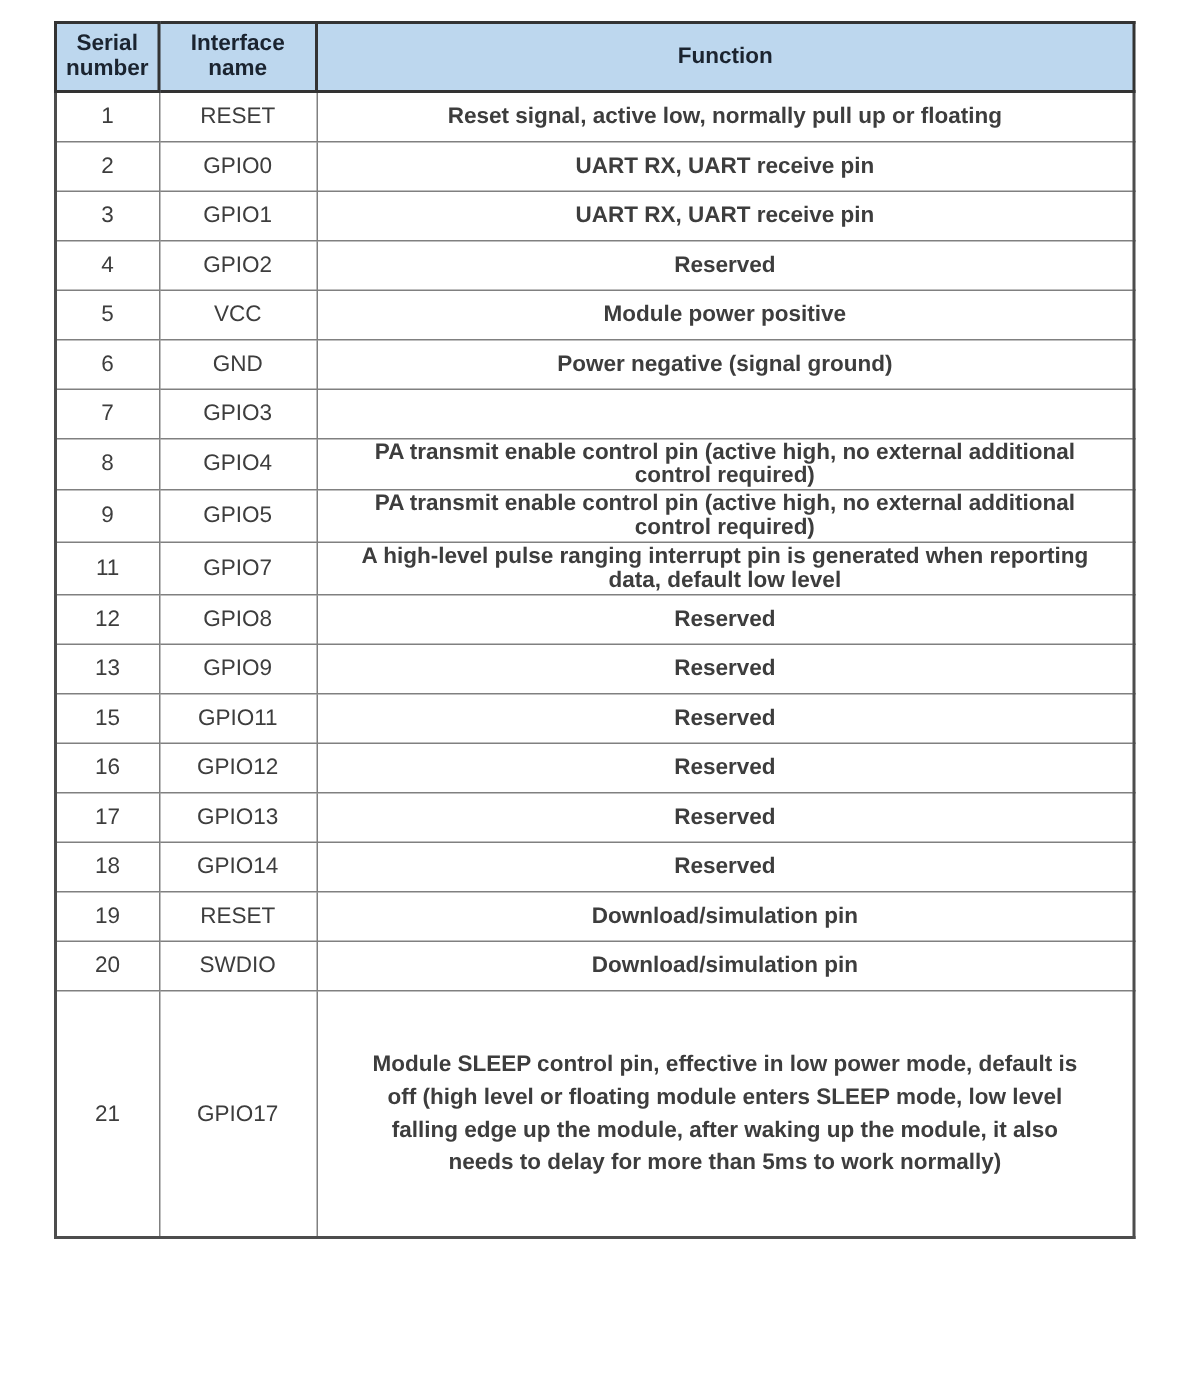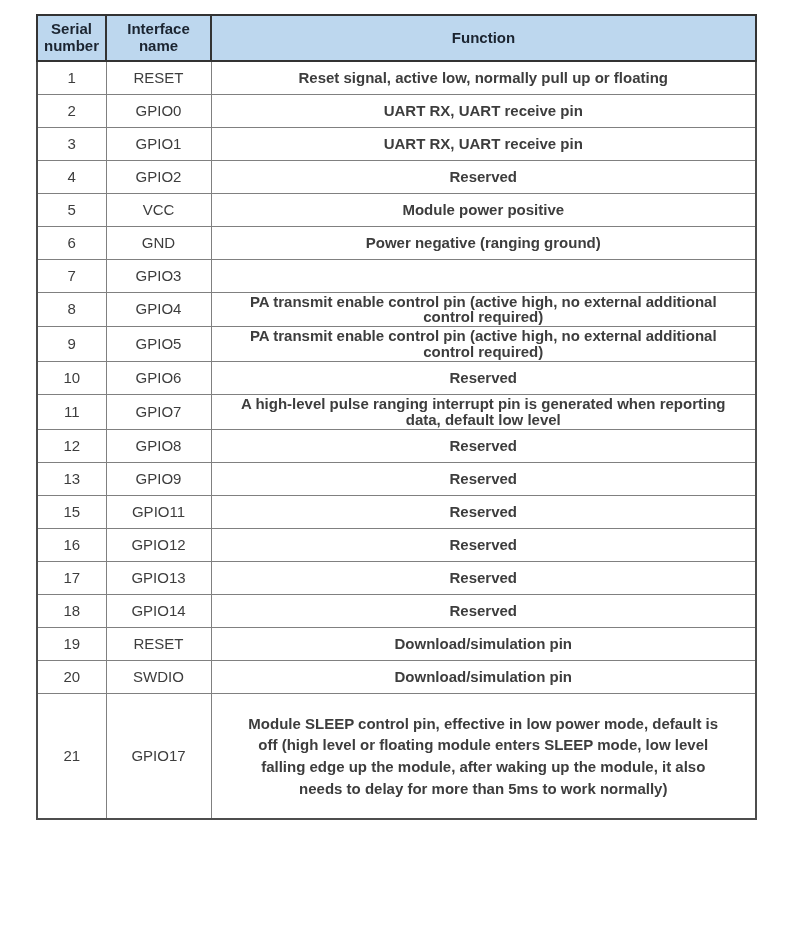--- a/index.html
+++ b/index.html
@@ -47,21 +47,21 @@
     color: var(--body-text);
     font-size: 15px;
     line-height: 1.06;
     height: 33px;
     text-align: center;
     vertical-align: middle;
     padding: 1px 6px;
     overflow: hidden;
   }
   td.function-cell { padding: 1px 22px; font-weight: bold; }
-  tr.tall-row td { height: 126px; }
+  tr.tall-row td { height: 165px; }
   tr.tall-row td.function-cell {
     line-height: 1.45;
     padding: 1px 30px;
   }
 </style>
 </head>
 <body>
 
 <div class="table-wrap">
   <table class="pin-table">
@@ -99,41 +99,36 @@
           <td class="function-cell">Reserved</td>
         </tr>
         <tr>
           <td class="serial-cell">5</td>
           <td class="interface-cell">VCC</td>
           <td class="function-cell">Module power positive</td>
         </tr>
         <tr>
           <td class="serial-cell">6</td>
           <td class="interface-cell">GND</td>
-          <td class="function-cell">Power negative (ranging ground)</td>
+          <td class="function-cell">Power negative (signal ground)</td>
         </tr>
         <tr>
           <td class="serial-cell">7</td>
           <td class="interface-cell">GPIO3</td>
           <td class="function-cell"></td>
         </tr>
         <tr>
           <td class="serial-cell">8</td>
           <td class="interface-cell">GPIO4</td>
           <td class="function-cell">PA transmit enable control pin (active high, no external additional control required)</td>
         </tr>
         <tr>
           <td class="serial-cell">9</td>
           <td class="interface-cell">GPIO5</td>
           <td class="function-cell">PA transmit enable control pin (active high, no external additional control required)</td>
-        </tr>
-        <tr>
-          <td class="serial-cell">10</td>
-          <td class="interface-cell">GPIO6</td>
-          <td class="function-cell">Reserved</td>
         </tr>
         <tr>
           <td class="serial-cell">11</td>
           <td class="interface-cell">GPIO7</td>
           <td class="function-cell">A high-level pulse ranging interrupt pin is generated when reporting data, default low level</td>
         </tr>
         <tr>
           <td class="serial-cell">12</td>
           <td class="interface-cell">GPIO8</td>
           <td class="function-cell">Reserved</td>

